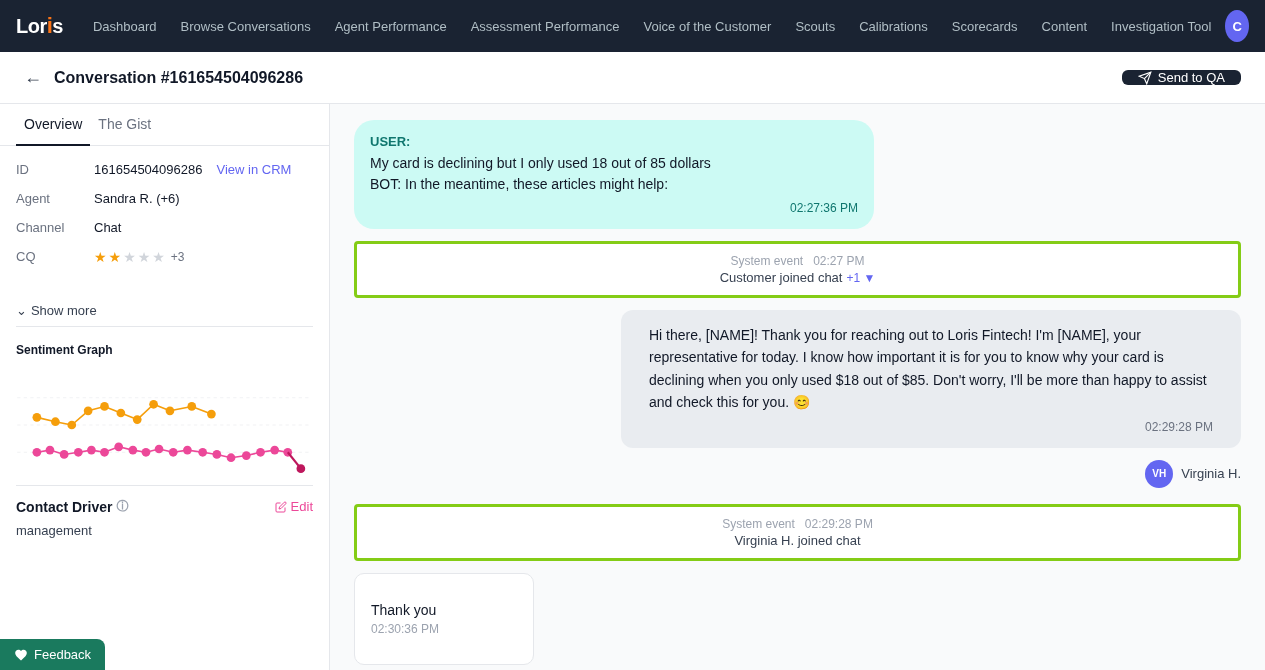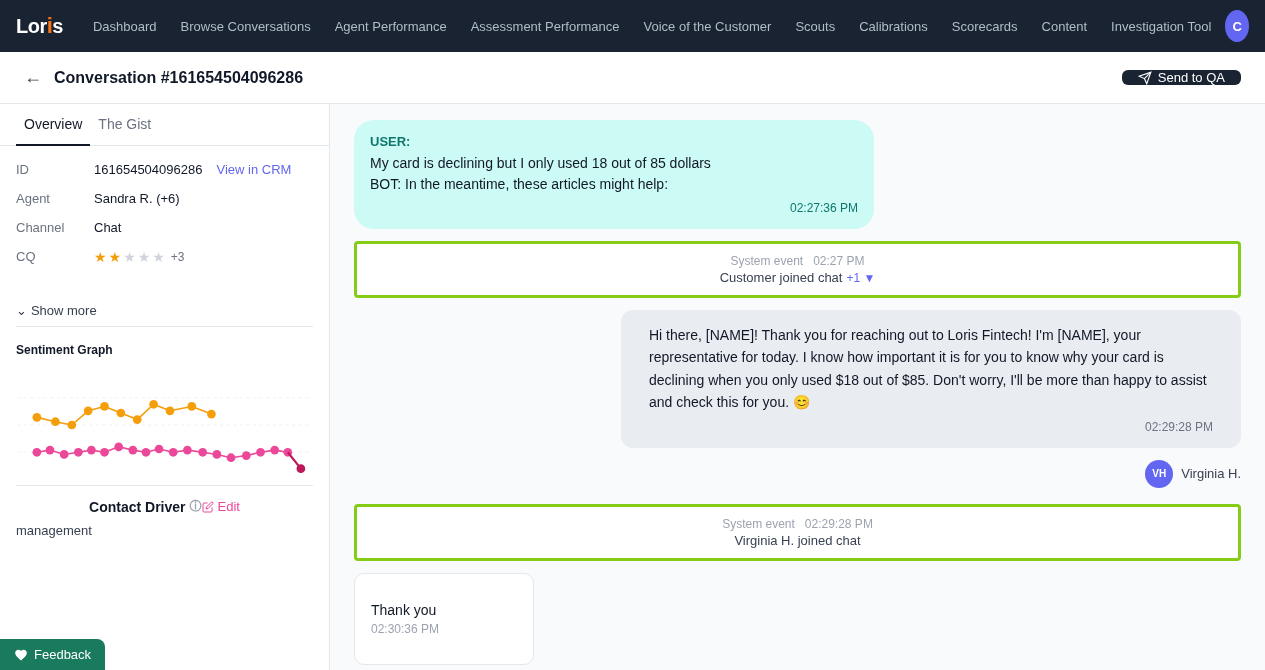--- a/index.html
+++ b/index.html
@@ -38,21 +38,21 @@
     .star.empty { color: #d1d5db; }
     .plus-count { font-size: 12px; color: #6b7280; margin-left: 4px; }
     .show-more { display: flex; align-items: center; gap: 4px; font-size: 13px; color: #374151; cursor: pointer; padding: 8px 16px; }
     .divider { border: none; border-top: 1px solid #e5e7eb; margin: 0 16px; }
     .section-title { font-size: 12px; font-weight: 600; color: #111827; padding: 16px 16px 8px; }
     .sentiment-graph { padding: 0 16px; height: 120px; position: relative; }
 
     
     .chart-svg { width: 100%; height: 100%; }
 
-    .contact-driver-header { display: flex; align-items: center; justify-content: center; padding: 12px 16px 8px; }
+    .contact-driver-header { display: flex; align-items: center; justify-content: space-between; padding: 12px 16px 8px; }
     .contact-driver-title { font-size: 14px; font-weight: 600; color: #111827; display: flex; align-items: center; gap: 4px; }
     .edit-btn { display: flex; align-items: center; gap: 4px; font-size: 13px; color: #ec4899; cursor: pointer; }
     .contact-driver-value { padding: 0 16px 8px; font-size: 13px; color: #374151; }
 
     .feedback-btn { position: fixed; bottom: 0; left: 0; background: #1a7a5e; color: white; padding: 8px 14px; font-size: 13px; display: flex; align-items: center; gap: 6px; cursor: pointer; border-radius: 0 8px 0 0; }
 
     
     .right-panel { flex: 1; overflow-y: auto; padding: 16px 24px; background: #f9fafb; position: relative; }
 
     

